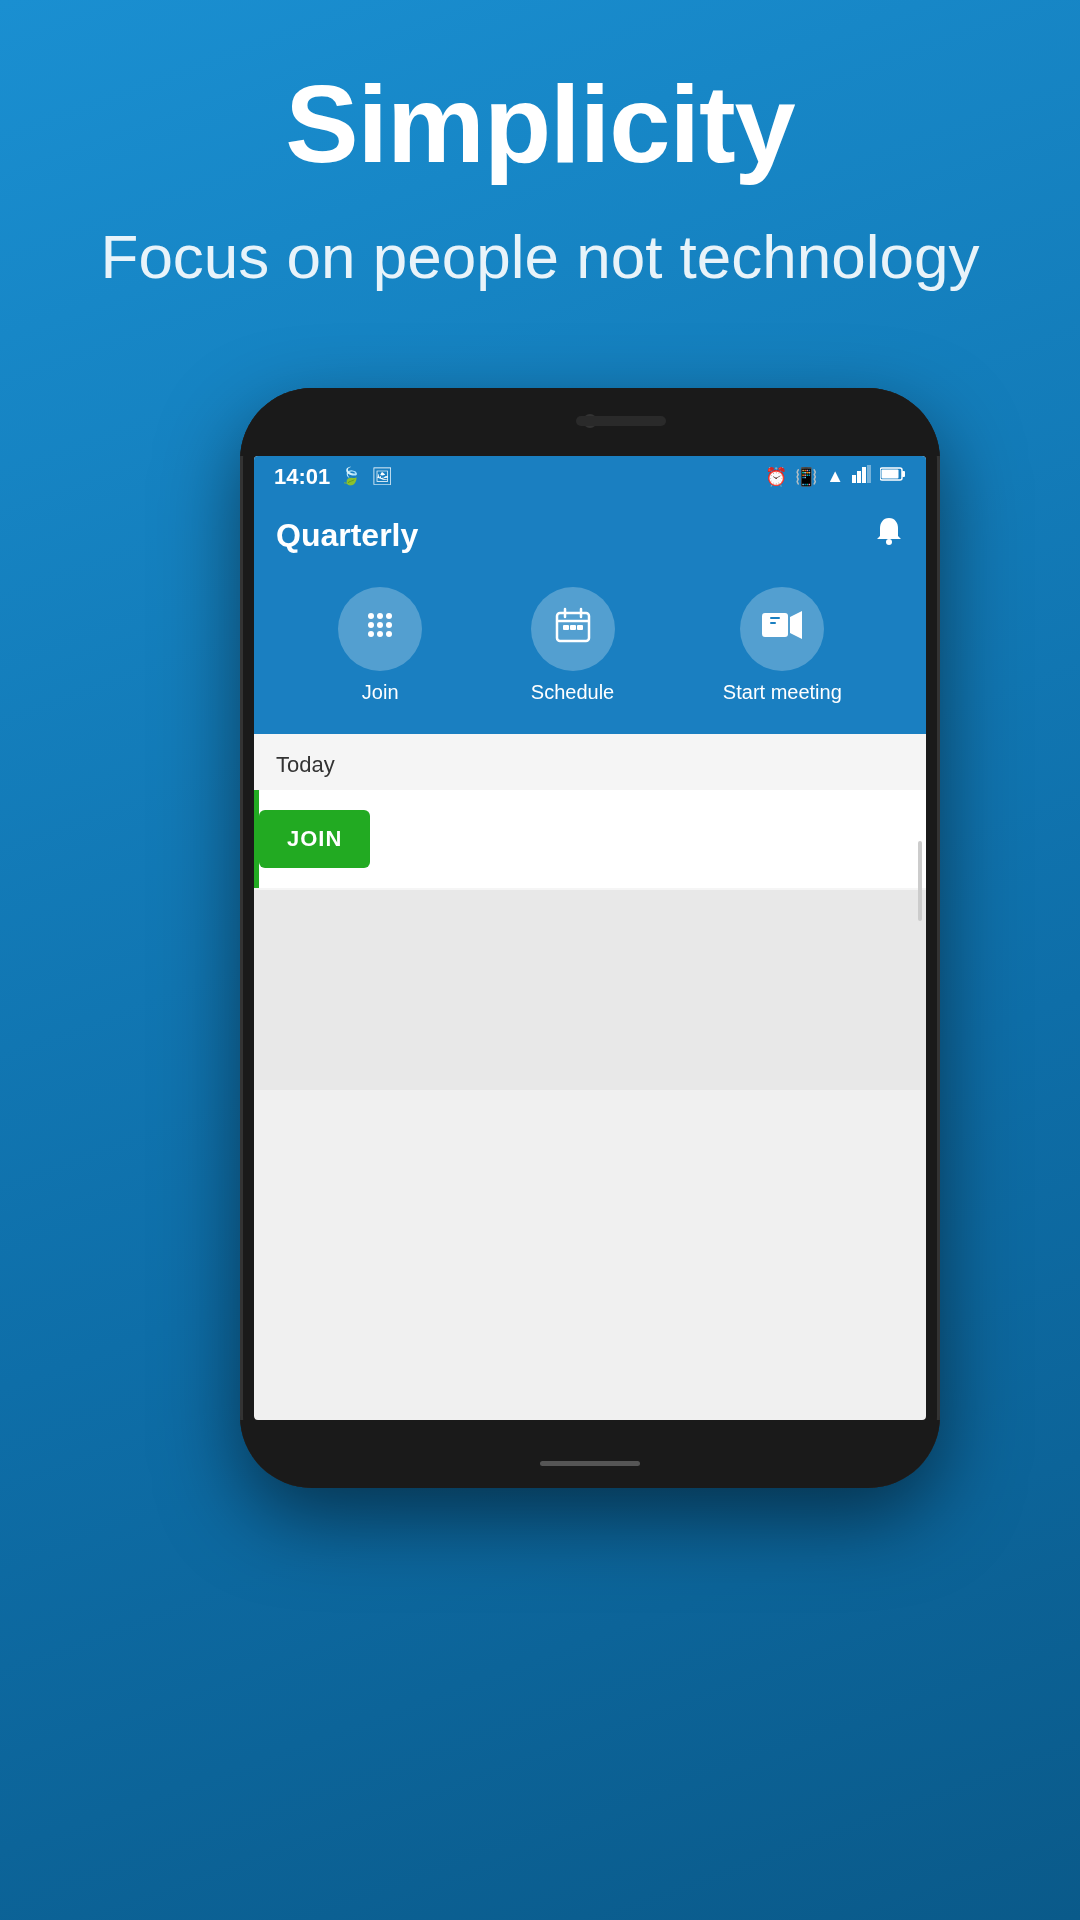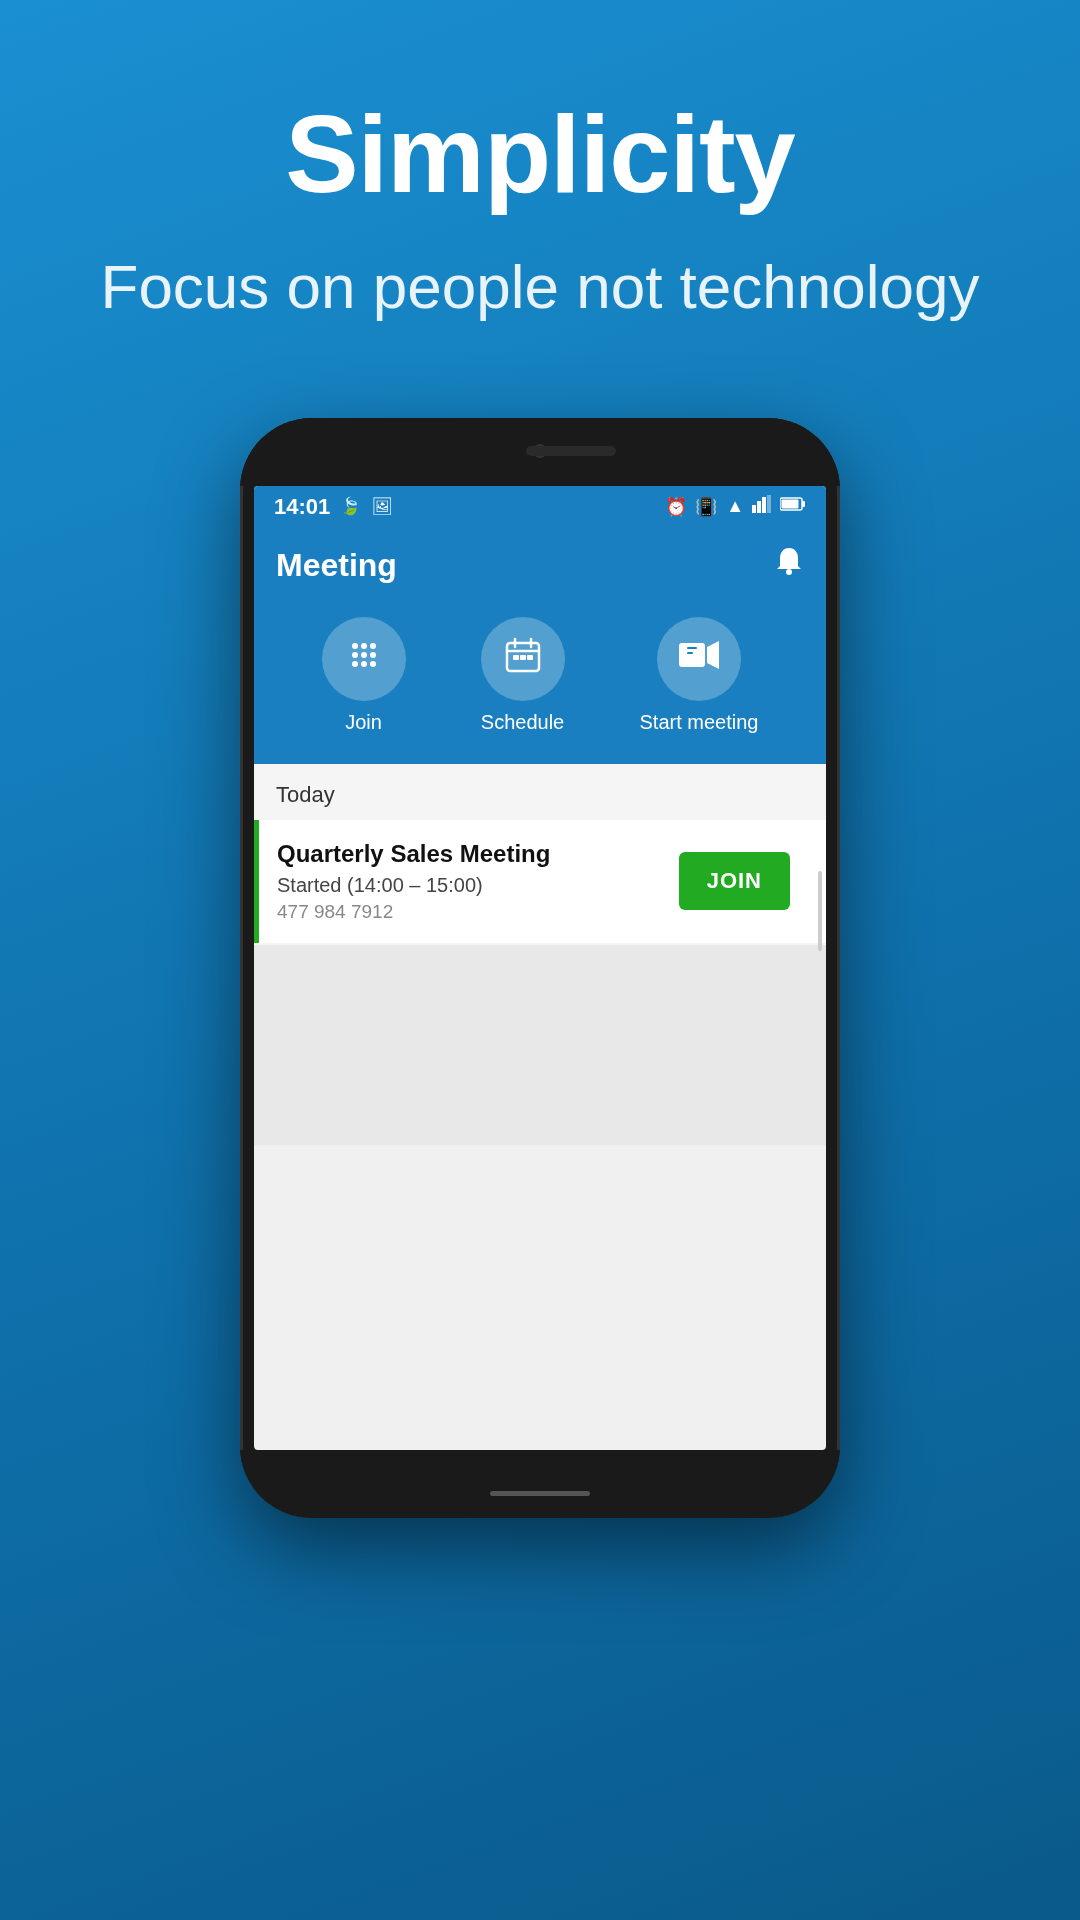--- a/index.html
+++ b/index.html
@@ -12,21 +12,21 @@
       flex-direction: column;
       align-items: center;
       font-family: 'Segoe UI', Arial, sans-serif;
       overflow: hidden;
     }
 
     .hero-title {
       color: #ffffff;
       font-size: 110px;
       font-weight: 700;
-      margin-top: 90px;
+      margin-top: 60px;
       letter-spacing: -1px;
       text-align: center;
     }
 
     .hero-subtitle {
       color: rgba(255,255,255,0.9);
       font-size: 62px;
       font-weight: 400;
       margin-top: 30px;
       text-align: center;
@@ -35,21 +35,21 @@
     }
 
     
     .phone-wrapper {
       margin-top: 90px;
       width: 600px;
       position: relative;
     }
 
     .phone-shell {
-      width: 600px;
+      width: 700px;
       height: 1100px;
       background: #1a1a1a;
       border-radius: 72px;
       position: relative;
       box-shadow: 0 30px 80px rgba(0,0,0,0.5), inset 0 0 0 3px #333;
       overflow: hidden;
     }
 
     
     .phone-notch-bar {
@@ -348,21 +348,21 @@
             <svg width="26" height="16" viewBox="0 0 26 16">
               <rect x="0" y="2" width="22" height="12" rx="2" fill="none" stroke="white" stroke-width="1.5"></rect>
               <rect x="22" y="5" width="3" height="6" rx="1" fill="white"></rect>
               <rect x="1.5" y="3.5" width="17" height="9" rx="1" fill="white"></rect>
             </svg>
           </span>
         </div>
       </div>
 
       <div class="app-header">
-        <span class="app-title">Meeting</span>
+        <span class="app-title">Quarterly</span>
         <span class="bell-icon">
           <svg width="30" height="32" viewBox="0 0 30 32" fill="none">
             <path d="M15 2 C15 2 15 2 15 2 C9 2 6 7 6 12 L6 20 L3 23 L27 23 L24 20 L24 12 C24 7 21 2 15 2 Z" fill="white"></path>
             <circle cx="15" cy="26" r="3" fill="white"></circle>
           </svg>
         </span>
       </div>
 
       <div class="action-buttons">
 
@@ -419,25 +419,20 @@
       </div>
 
       <div class="content-area">
 
 
         <div class="section-header">
           <span class="section-title">Today</span>
         </div>
 
         <div class="meeting-card">
-          <div class="meeting-info">
-            <div class="meeting-name">Quarterly Sales Meeting</div>
-            <div class="meeting-time">Started (14:00 – 15:00)</div>
-            <div class="meeting-number">477 984 7912</div>
-          </div>
           <div class="join-btn">JOIN</div>
         </div>
 
         <div class="gray-area"></div>
 
       </div>
 
       <div class="scroll-indicator"></div>
 
     </div>

